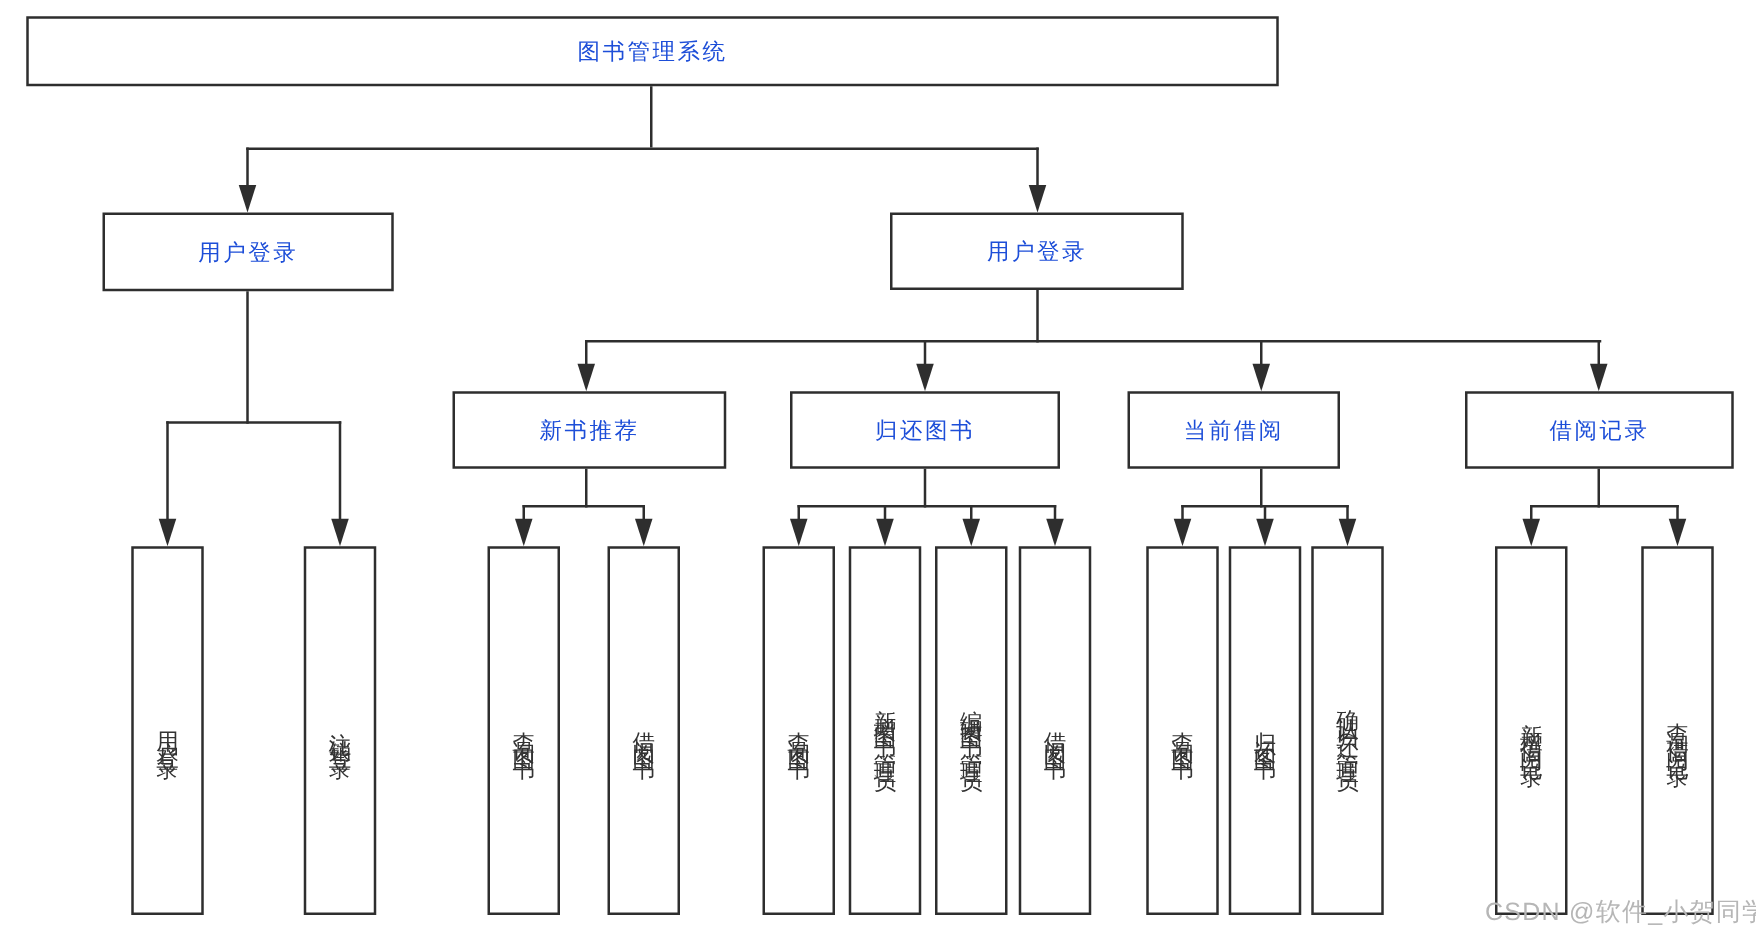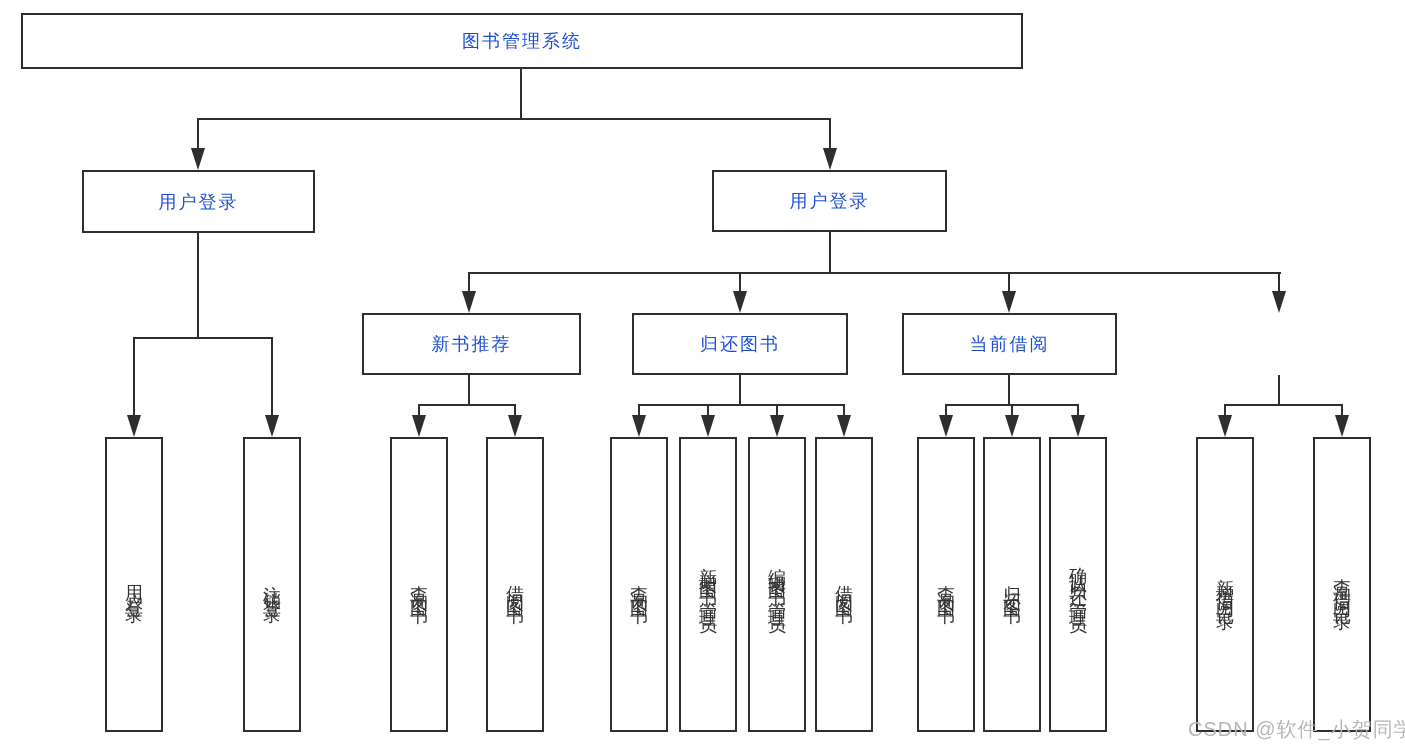--- a/index.html
+++ b/index.html
@@ -52,24 +52,27 @@
   </div>
 
   <div class="box" style="left:362px;top:313px;width:219px;height:62px;">
     <span>新书推荐</span>
   </div>
 
   <div class="box" style="left:632px;top:313px;width:216px;height:62px;">
     <span>归还图书</span>
   </div>
 
-  <div class="box" style="left:902px;top:313px;width:215px;height:62px;">
+  <div class="box" style="left:902px;top:313px;width:170px;height:62px;">
     <span>当前借阅</span>
   </div>
 
+  <div class="box" style="left:1172px;top:313px;width:215px;height:62px;">
+    <span>借阅记录</span>
+  </div>
 
   <div class="leaf" style="left:105px;">
     <span>用户登录</span>
   </div>
   <div class="leaf" style="left:243px;">
     <span>注销登录</span>
   </div>
 
   <div class="leaf" style="left:390px;">
     <span>查询图书</span>

